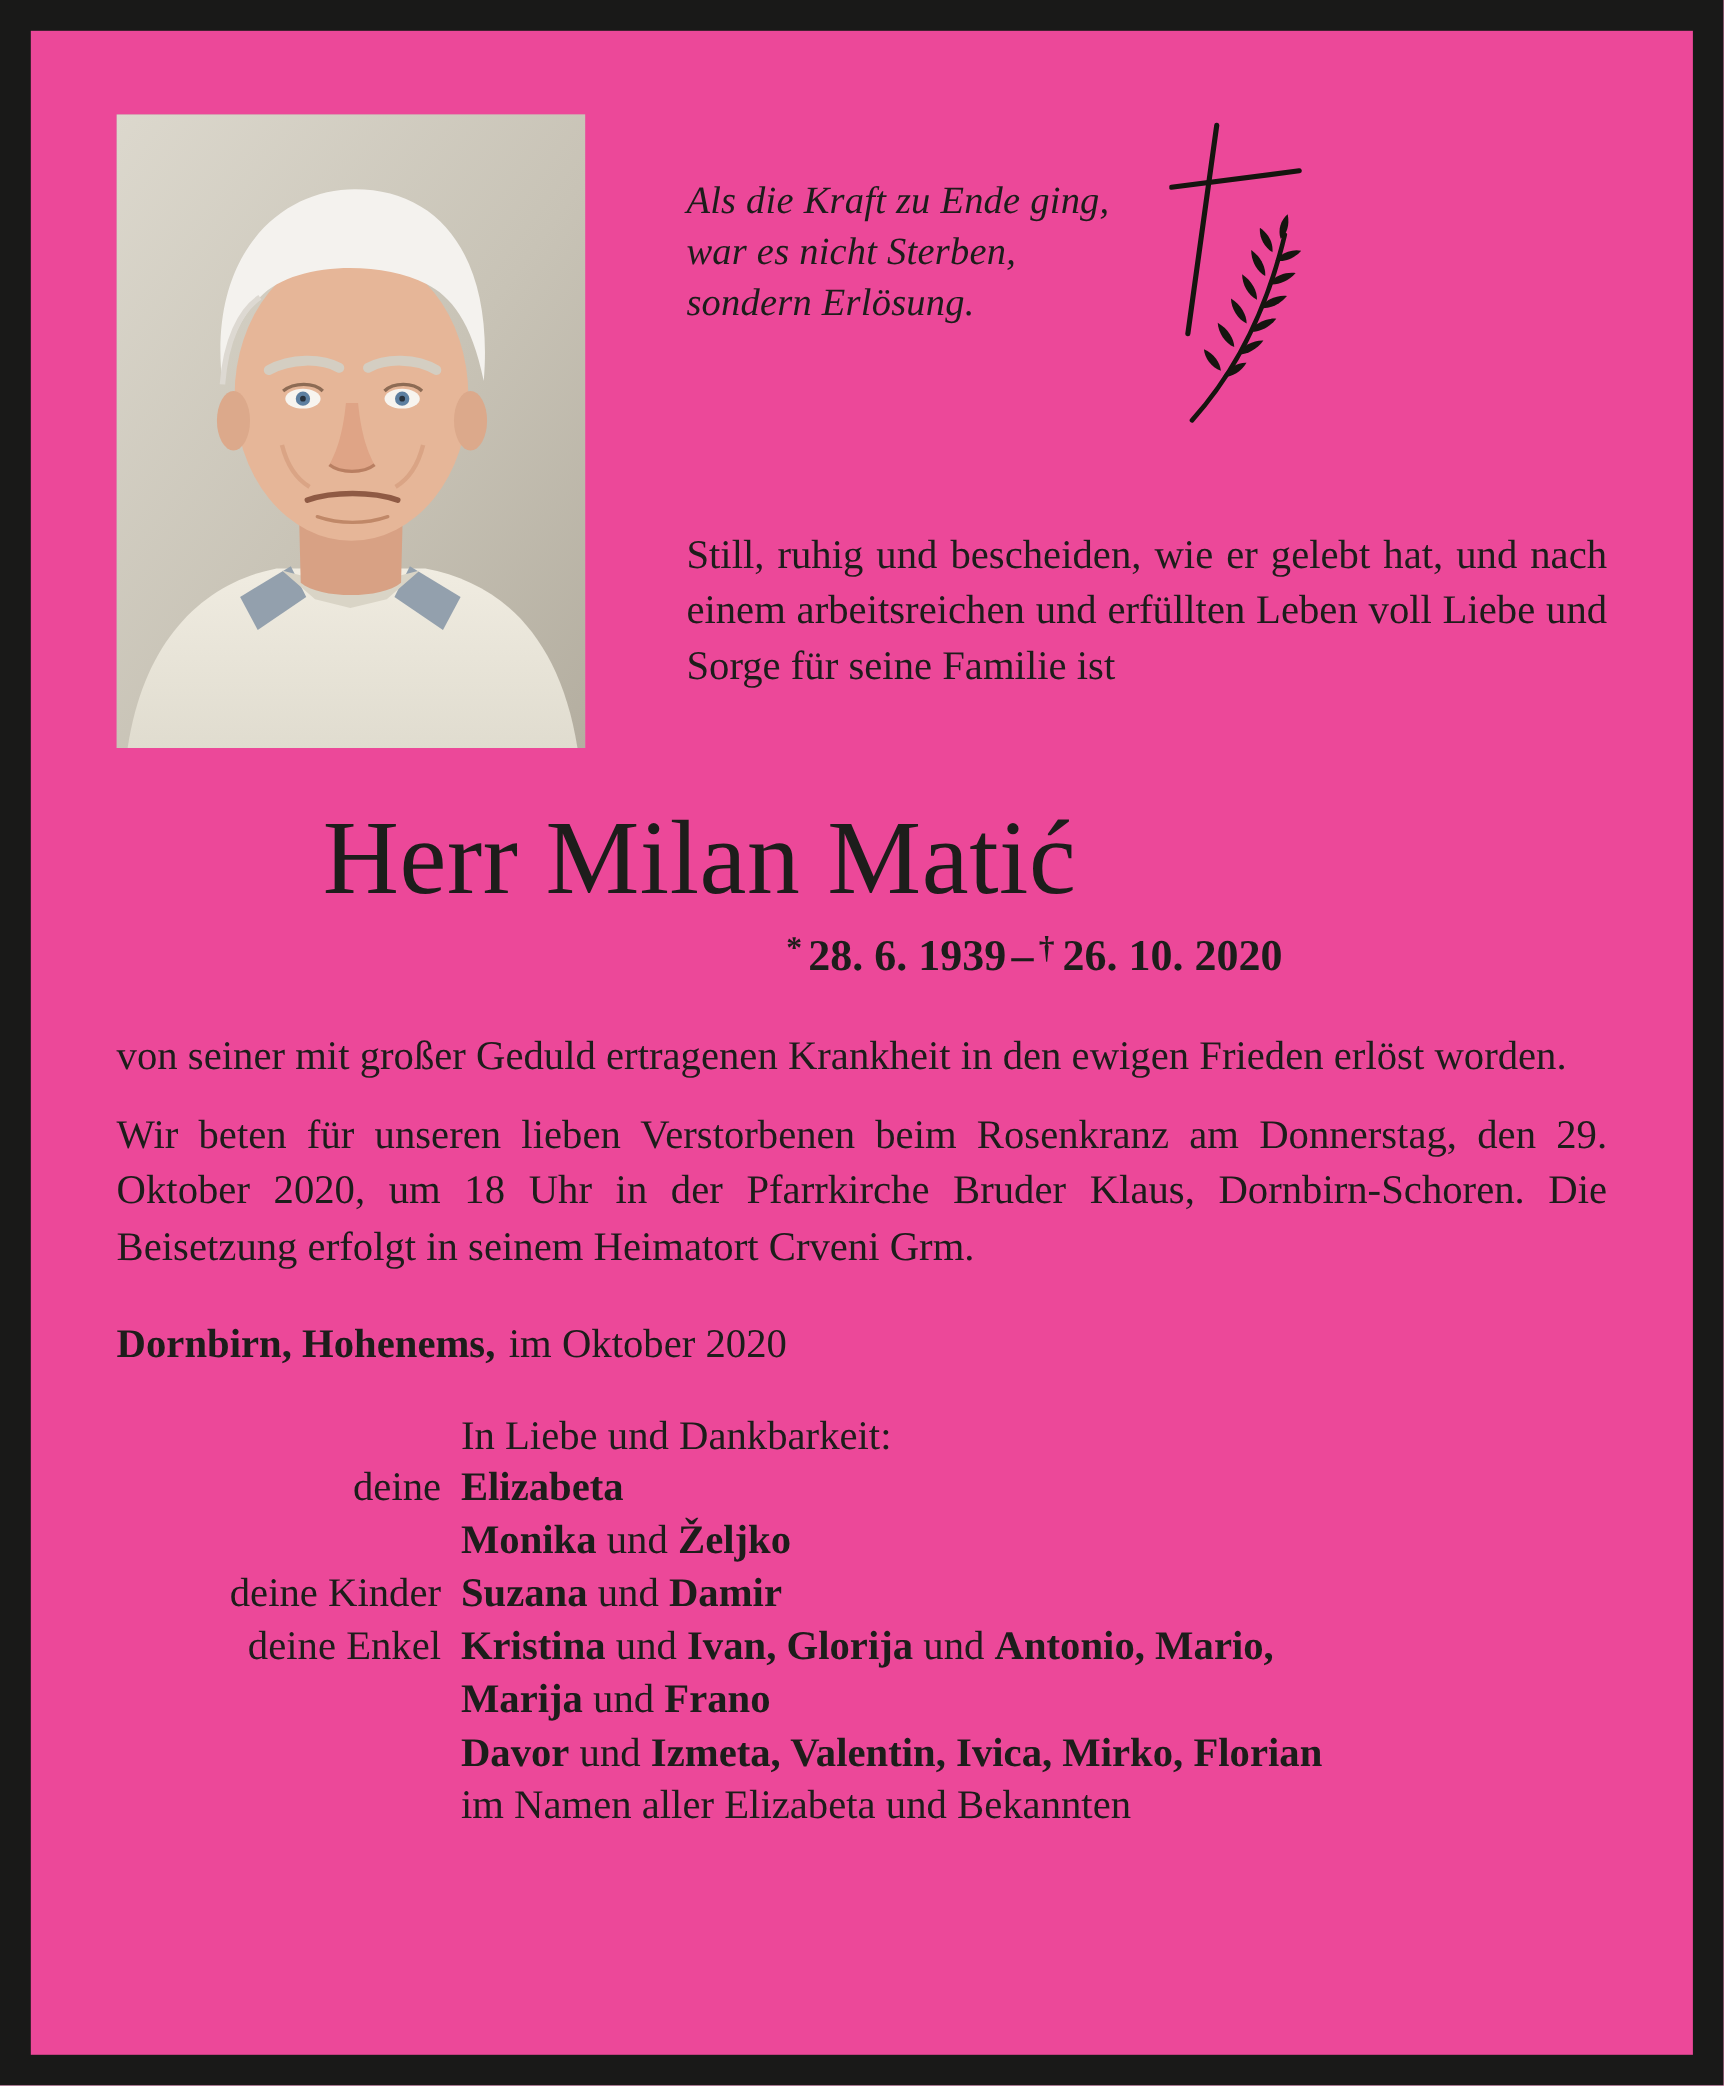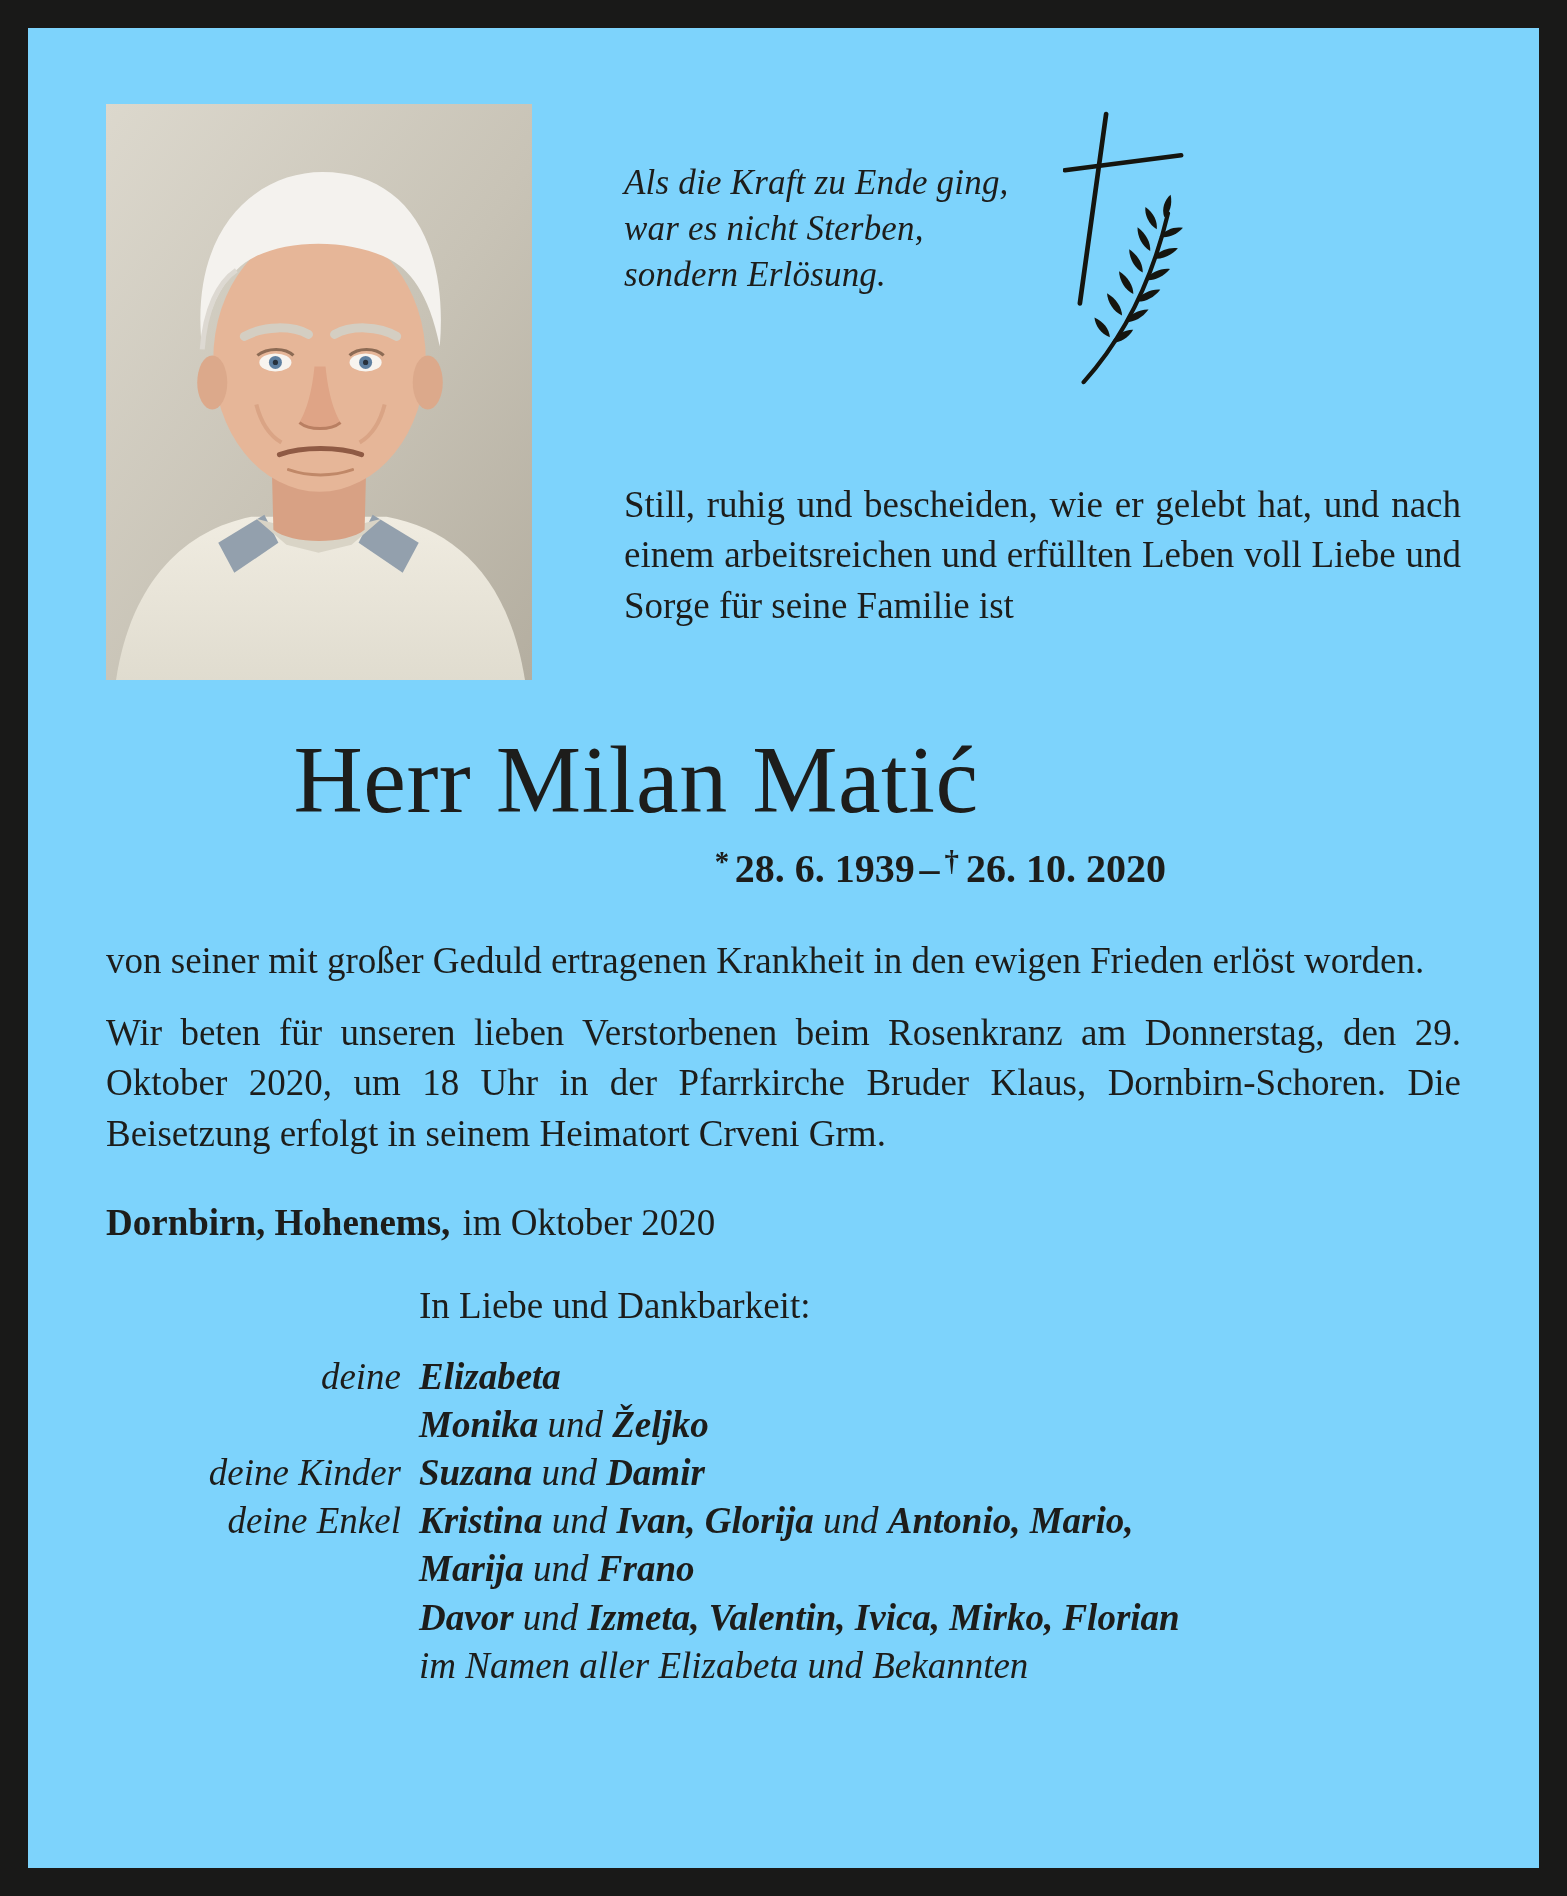--- a/index.html
+++ b/index.html
@@ -4,21 +4,21 @@
 <style>
   html, body {
     margin: 0;
     padding: 0;
     background: #e8e8e8;
   }
   .frame {
     box-sizing: border-box;
     width: 1567px;
     height: 1896px;
-    background: #7dd3fc;
+    background: #ec4899;
     border: 28px solid #191918;
     font-family: "Liberation Serif", "DejaVu Serif", serif;
     color: #1d1d1b;
     overflow: hidden;
   }
   .content {
     box-sizing: border-box;
     padding: 76px 78px 0 78px;
     width: 100%;
     height: 100%;
@@ -115,24 +115,23 @@
   .place-date .when { margin-left: 0.33em; }
 
   .closing {
     margin-top: 40px;
     margin-left: 313px;
     font-size: 37px;
   }
 
   
   .family-list {
-    margin-top: 26px;
+    margin-top: 2px;
     font-size: 37px;
     line-height: 1.3;
-    font-style: italic;
   }
   .family-row {
     display: flex;
     gap: 18px;
   }
   .family-label {
     width: 295px;
     flex: none;
     text-align: right;
   }

